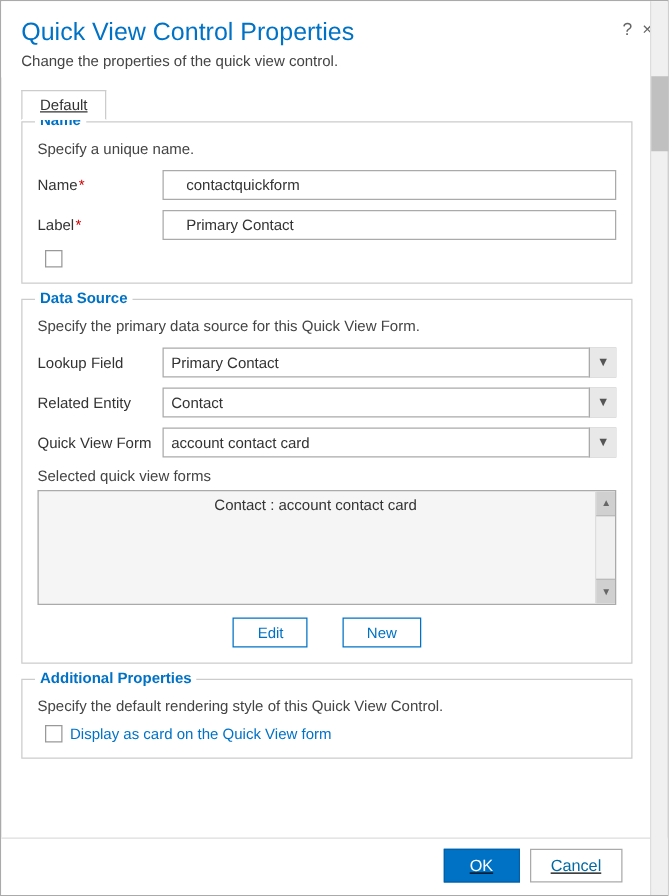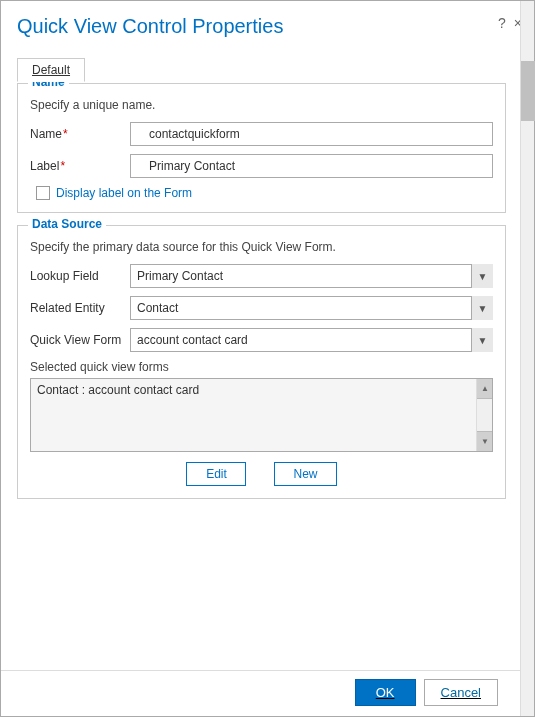--- a/index.html
+++ b/index.html
@@ -211,24 +211,25 @@
     
     .selected-forms-label {
       font-size: 12px;
       color: #444;
       margin-bottom: 4px;
     }
 
     .selected-forms-box {
       border: 1px solid #aaa;
       background: #f5f5f5;
-      height: 74px;
+      height: 92px;
       position: relative;
       overflow: hidden;
       margin-bottom: 10px;
+      text-align: center;
     }
 
     .selected-forms-item {
       font-size: 12px;
       color: #333;
       padding: 4px 24px 4px 6px;
     }
 
     .selected-forms-scrollbar {
       position: absolute;
@@ -329,20 +330,21 @@
       padding: 0 28px 0 16px;
     }
   </style>
 </head>
 <body>
 
 <div class="dialog-container">
 
   <div class="dialog-header">
     <div class="dialog-title">Quick View Control Properties</div>
+    <div class="dialog-subtitle">Change the properties of the quick view control.</div>
     <div class="dialog-header-icons">
       <span class="header-icon">?</span>
       <span class="header-icon">×</span>
     </div>
   </div>
 
   <div class="content-wrapper">
 
     <div class="tab-bar">
       <div class="tab">Default</div>
@@ -362,21 +364,20 @@
       <div class="form-row">
         <div class="form-label">
           <span>Label</span><span class="required">*</span>
         </div>
         <input class="form-input" type="text" value="Primary Contact" style="">
       </div>
 
       <div class="checkbox-row">
         <label class="checkbox-container">
           <span class="checkbox-box"></span>
-          <span>Display label on the Form</span>
         </label>
       </div>
     </div>
 
     <div class="fieldset">
       <div class="fieldset-legend">Data Source</div>
       <div class="fieldset-desc">Specify the primary data source for this Quick View Form.</div>
 
       <div class="form-row">
         <div class="form-label">Lookup Field</div>
@@ -416,20 +417,30 @@
           <div class="selected-forms-scrollbar-thumb-down">▼</div>
         </div>
       </div>
 
       <div class="form-buttons-row">
         <button class="btn">Edit</button>
         <button class="btn">New</button>
       </div>
     </div>
 
+    <div class="fieldset">
+      <div class="fieldset-legend">Additional Properties</div>
+      <div class="additional-desc">Specify the default rendering style of this Quick View Control.</div>
+      <div class="checkbox-row">
+        <label class="checkbox-container">
+          <span class="checkbox-box"></span>
+          <span>Display as card on the Quick View form</span>
+        </label>
+      </div>
+    </div>
 
   </div>
 
   <div class="dialog-footer">
     <button class="btn-primary">OK</button>
     <button class="btn-secondary">Cancel</button>
   </div>
 
   <div class="scrollbar-area">
     <div class="scrollbar-thumb"></div>

